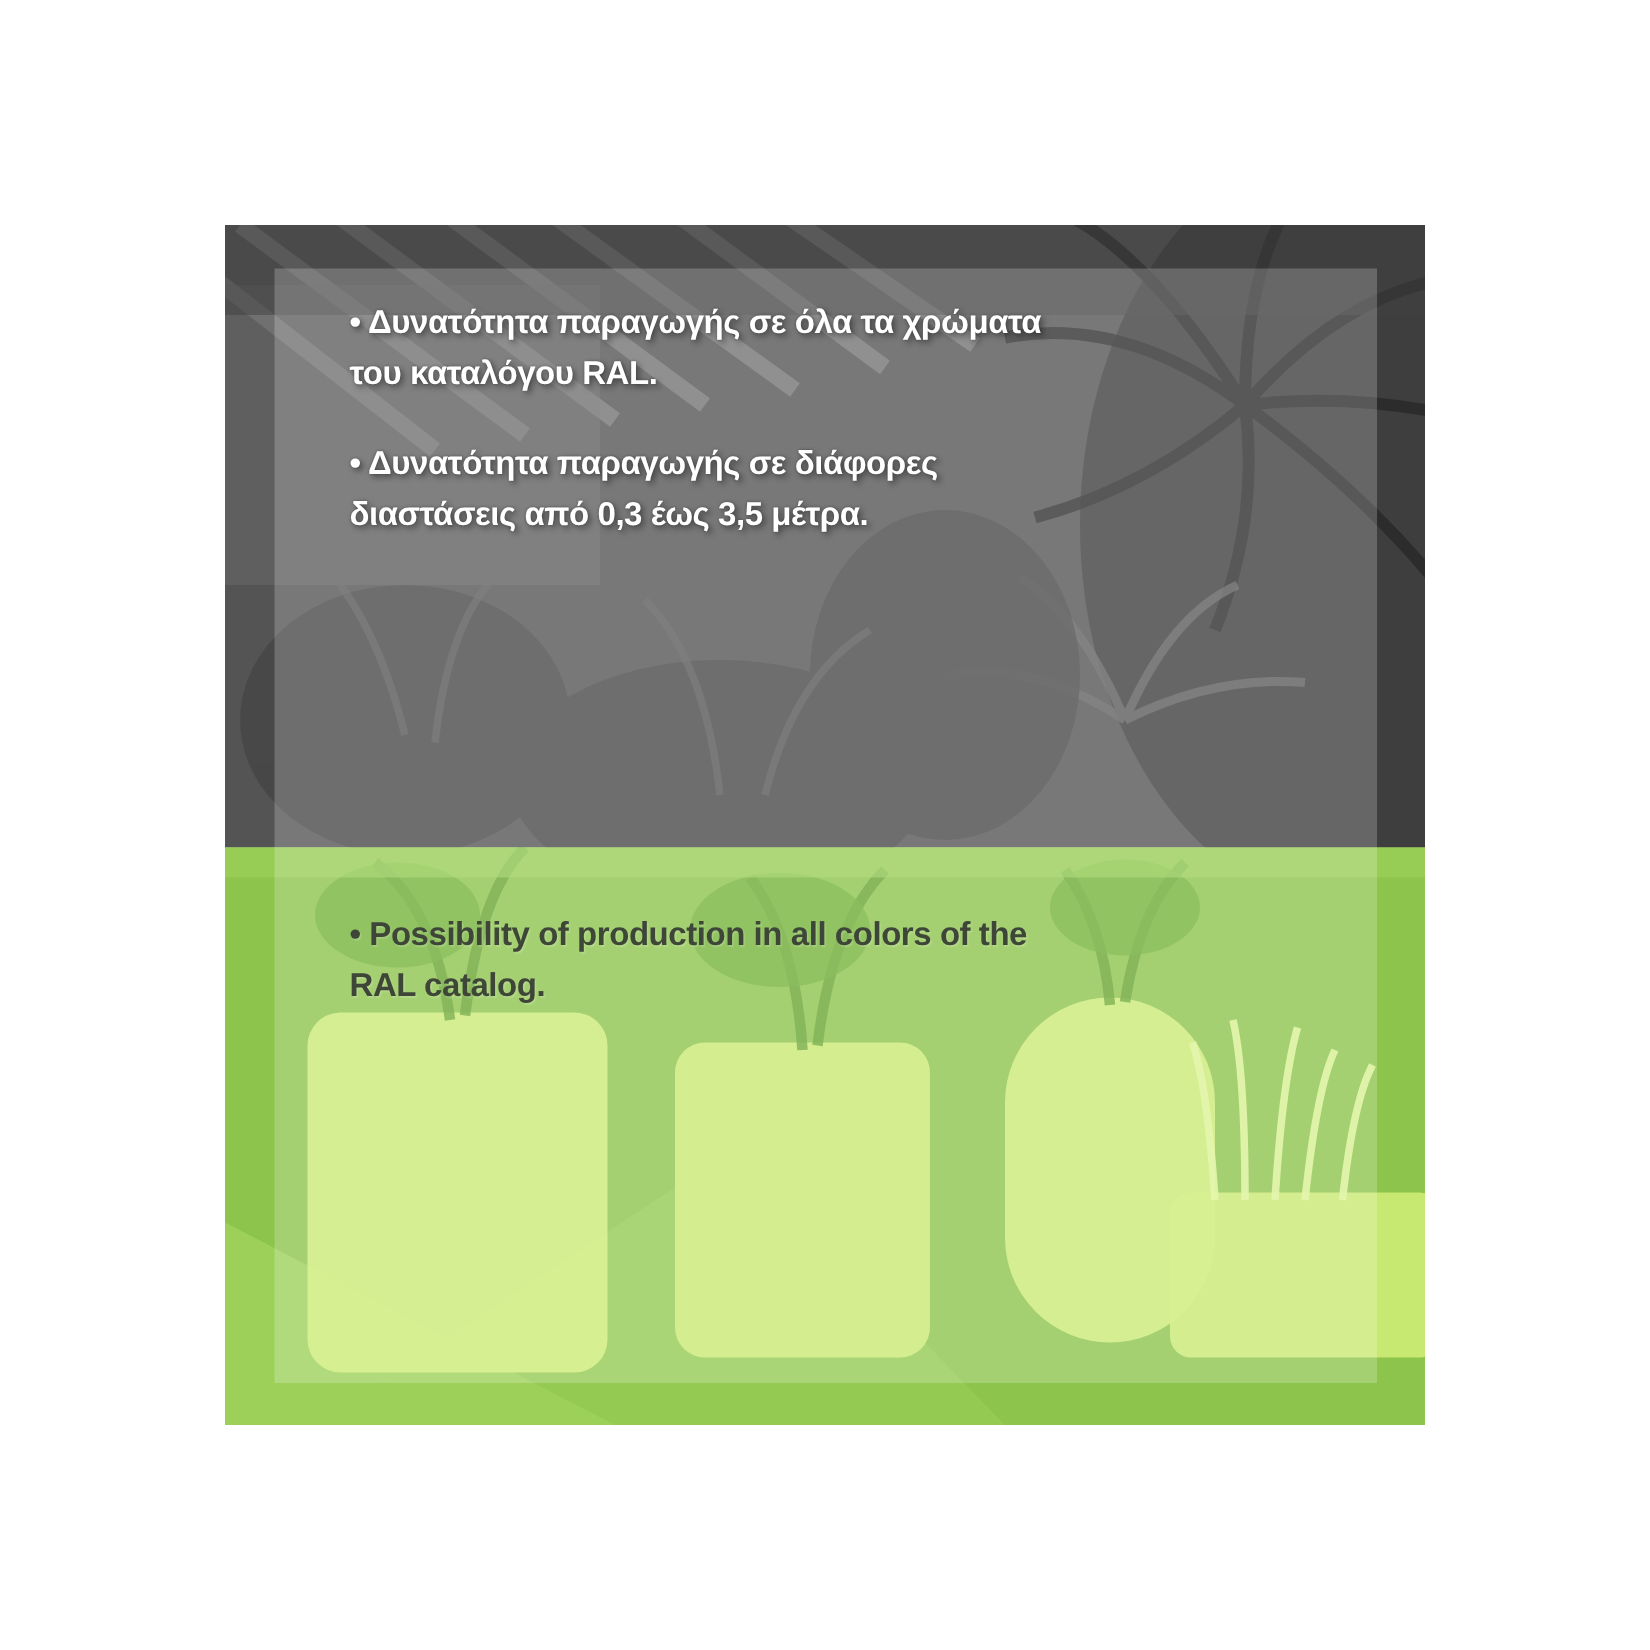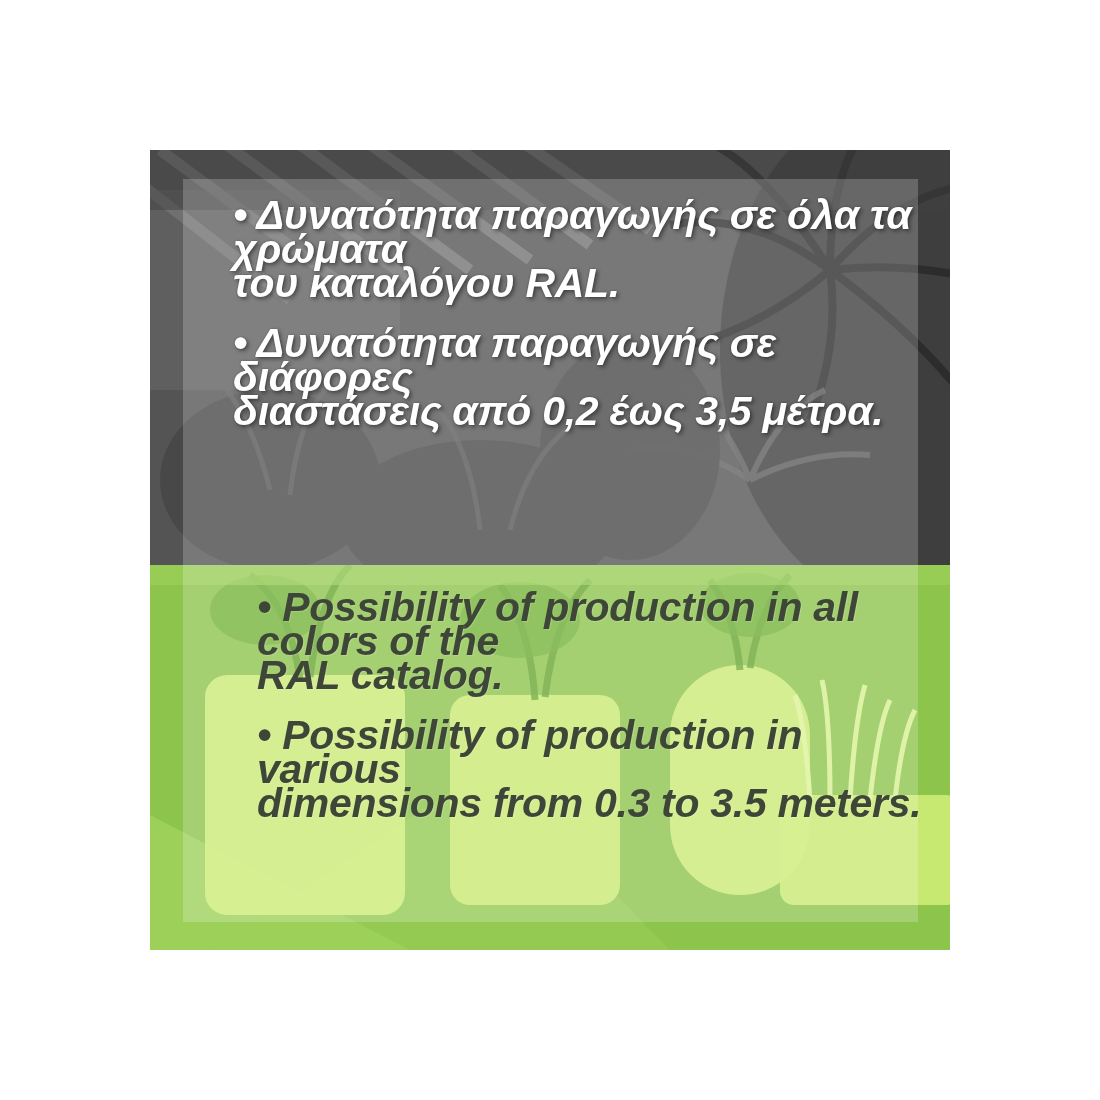--- a/index.html
+++ b/index.html
@@ -27,31 +27,31 @@
   }
   .photo-top svg,.photo-bottom svg{position:absolute;left:0;top:0;display:block;}
   .overlay-panel{
     position:absolute;left:33px;top:29px;width:735px;height:743px;
     background:rgba(255,255,255,0.21);
   }
   .text-block{position:absolute;width:690px;}
   .text-block p{
     margin:0 0 26px 0;
     white-space:pre-line;
-    font-weight:bold;font-style:italic;
-    font-size:41px;line-height:34px;
+    font-weight:bold;
+    font-size:22px;line-height:34px;
     letter-spacing:-0.3px;
   }
   .text-block p:last-child{margin-bottom:0;}
   .greek-text{left:83px;top:48px;}
   .greek-text p{
     color:#ffffff;
     text-shadow:2px 2px 4px rgba(0,0,0,0.45),0 0 2px rgba(0,0,0,0.3);
   }
-  .english-text{left:83px;top:440px;margin-left:24px;}
+  .english-text{left:83px;top:456px;}
   .english-text p{
     color:#3e4637;
     text-shadow:1px 1px 1px rgba(255,255,255,0.18);
   }
 </style>
 </head>
 <body>
 
 <div class="page">
   <div class="photo">
@@ -143,24 +143,22 @@
         <rect x="0" y="0" width="800" height="20" fill="#9ed45c" opacity="0.6"></rect>
       </svg>
     </div>
 
     <div class="overlay-panel"></div>
 
     <div class="text-block greek-text">
       <p>• Δυνατότητα παραγωγής σε όλα τα χρώματα
 του καταλόγου RAL.</p>
       <p>• Δυνατότητα παραγωγής σε διάφορες
-διαστάσεις από 0,2 έως 3,5 μέτρα.</p>
+διαστάσεις από 0,3 έως 3,5 μέτρα.</p>
     </div>
 
     <div class="text-block english-text">
       <p>• Possibility of production in all colors of the
 RAL catalog.</p>
-      <p>• Possibility of production in various
-dimensions from 0.3 to 3.5 meters.</p>
     </div>
 
   </div>
 </div>
 
 </body></html>

